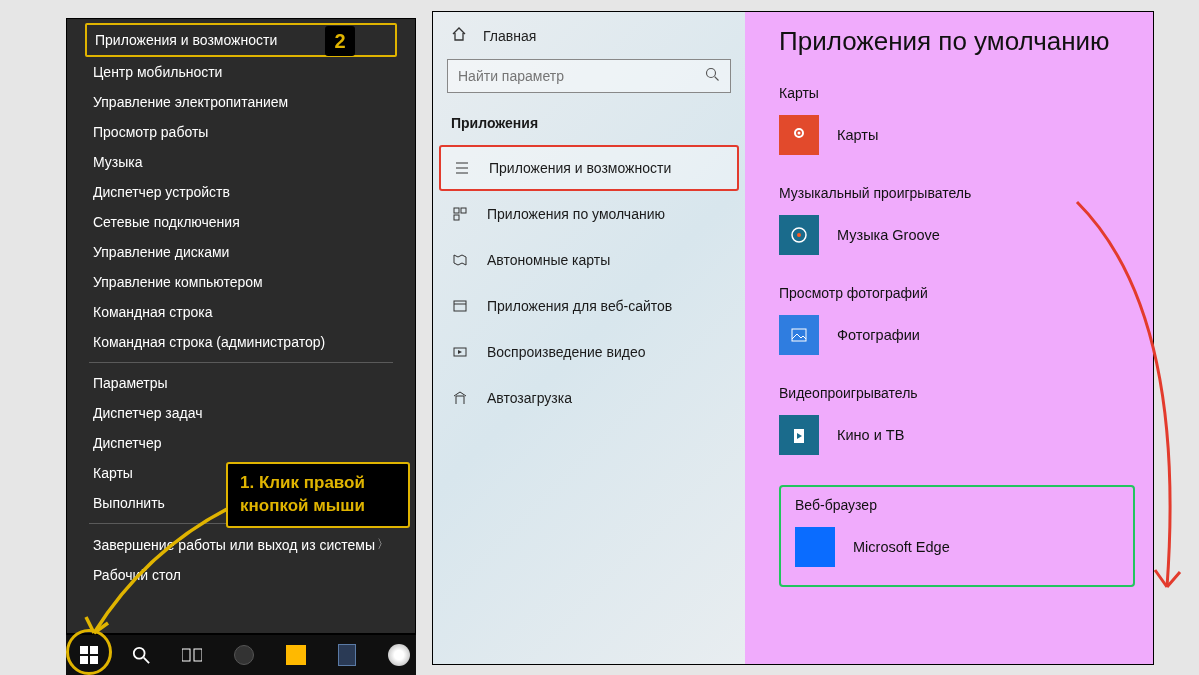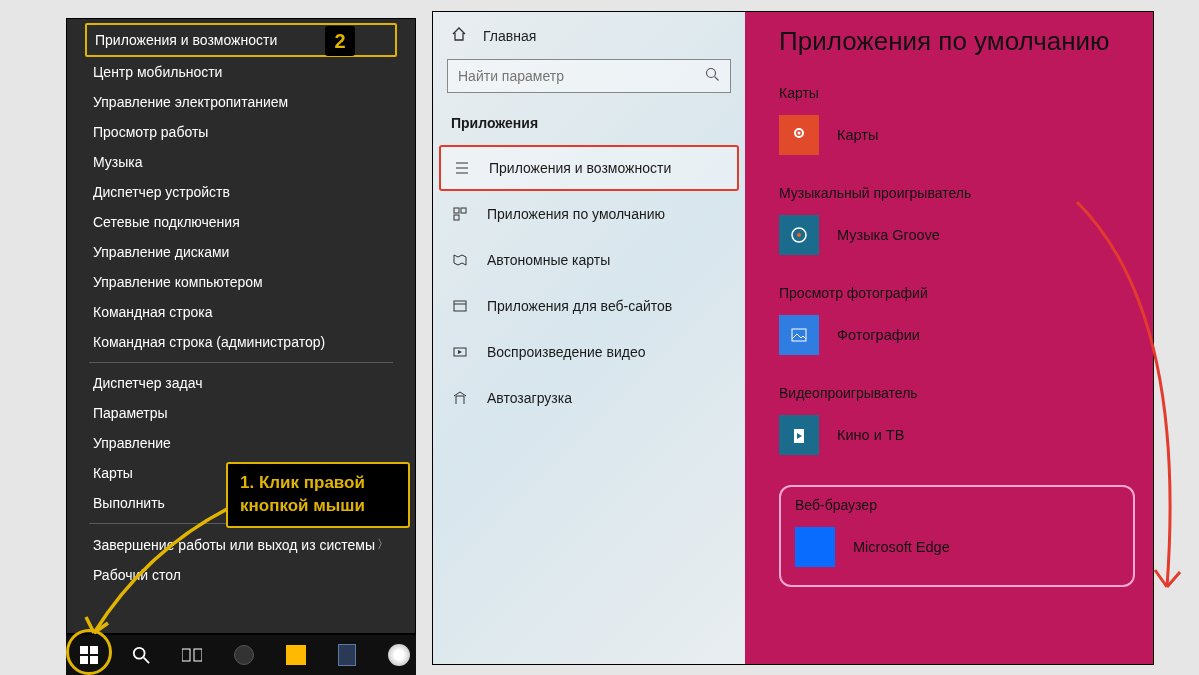--- a/index.html
+++ b/index.html
@@ -132,21 +132,21 @@
   }
 
   
   .settings-panel {
     position: absolute;
     left: 432px;
     top: 11px;
     width: 722px;
     height: 654px;
     border: 1px solid #000;
-    background: #be185d;
+    background: #f0abfc;
     display: flex;
   }
   .settings-nav {
     width: 312px;
     height: 100%;
     background: linear-gradient(135deg, #e8edf0 0%, #d8e6ed 50%, #e8edf0 100%);
     padding: 14px 0 0 0;
     position: relative;
   }
   .home-row {
@@ -237,22 +237,22 @@
     display: inline-flex;
     align-items: center;
     justify-content: center;
     color: #fff;
   }
   .app-label {
     font-size: 14.5px;
     color: #111;
   }
   .browser-group {
-    border: 2px solid #f9a8d4;
-    border-radius: 12px;
+    border: 2px solid #22c55e;
+    border-radius: 4px;
     padding: 10px 14px 14px 14px;
     margin-top: 16px;
   }
   
   .red-arrow {
     position: absolute;
     left: 614px;
     top: 180px;
     width: 180px;
     height: 420px;
@@ -295,27 +295,27 @@
           <span>Управление компьютером</span>
         </div>
       <div class="winx-item">
           <span>Командная строка</span>
         </div>
       <div class="winx-item">
           <span>Командная строка (администратор)</span>
         </div>
       <div class="winx-sep"></div>
       <div class="winx-item">
+          <span>Параметры</span>
+        </div>
+      <div class="winx-item">
           <span>Диспетчер задач</span>
         </div>
       <div class="winx-item">
-          <span>Параметры</span>
-        </div>
-      <div class="winx-item">
-          <span>Управление</span>
+          <span>Диспетчер</span>
         </div>
       <div class="winx-item">
           <span>Карты</span>
         </div>
       <div class="winx-item">
           <span>Выполнить</span>
         </div>
       <div class="winx-sep"></div>
       <div class="winx-item">
         <span>Завершение работы или выход из системы</span>

